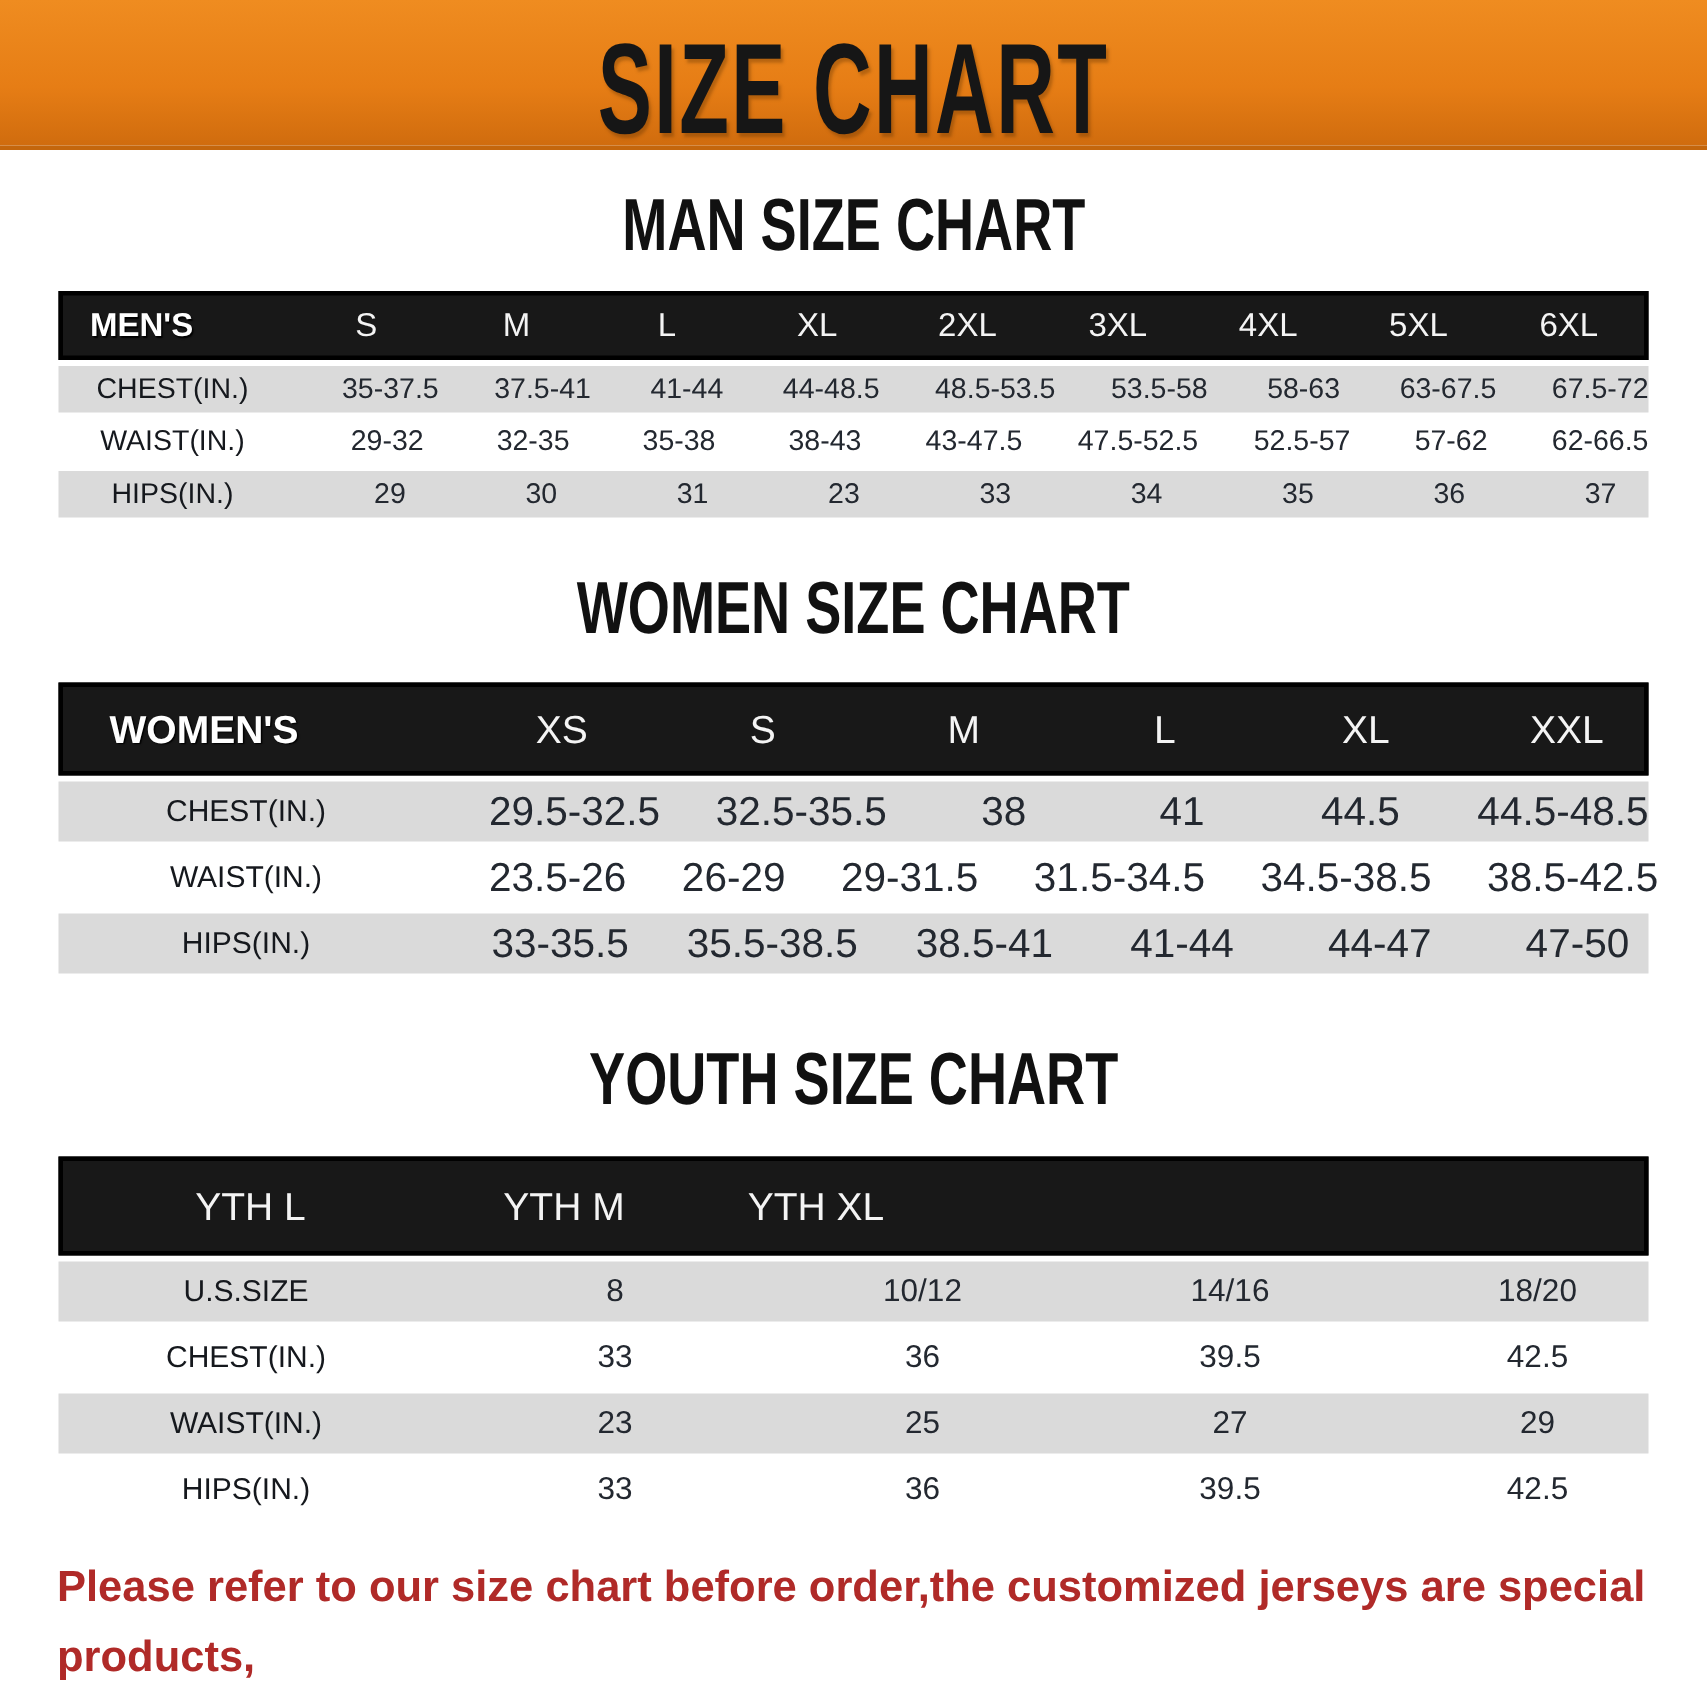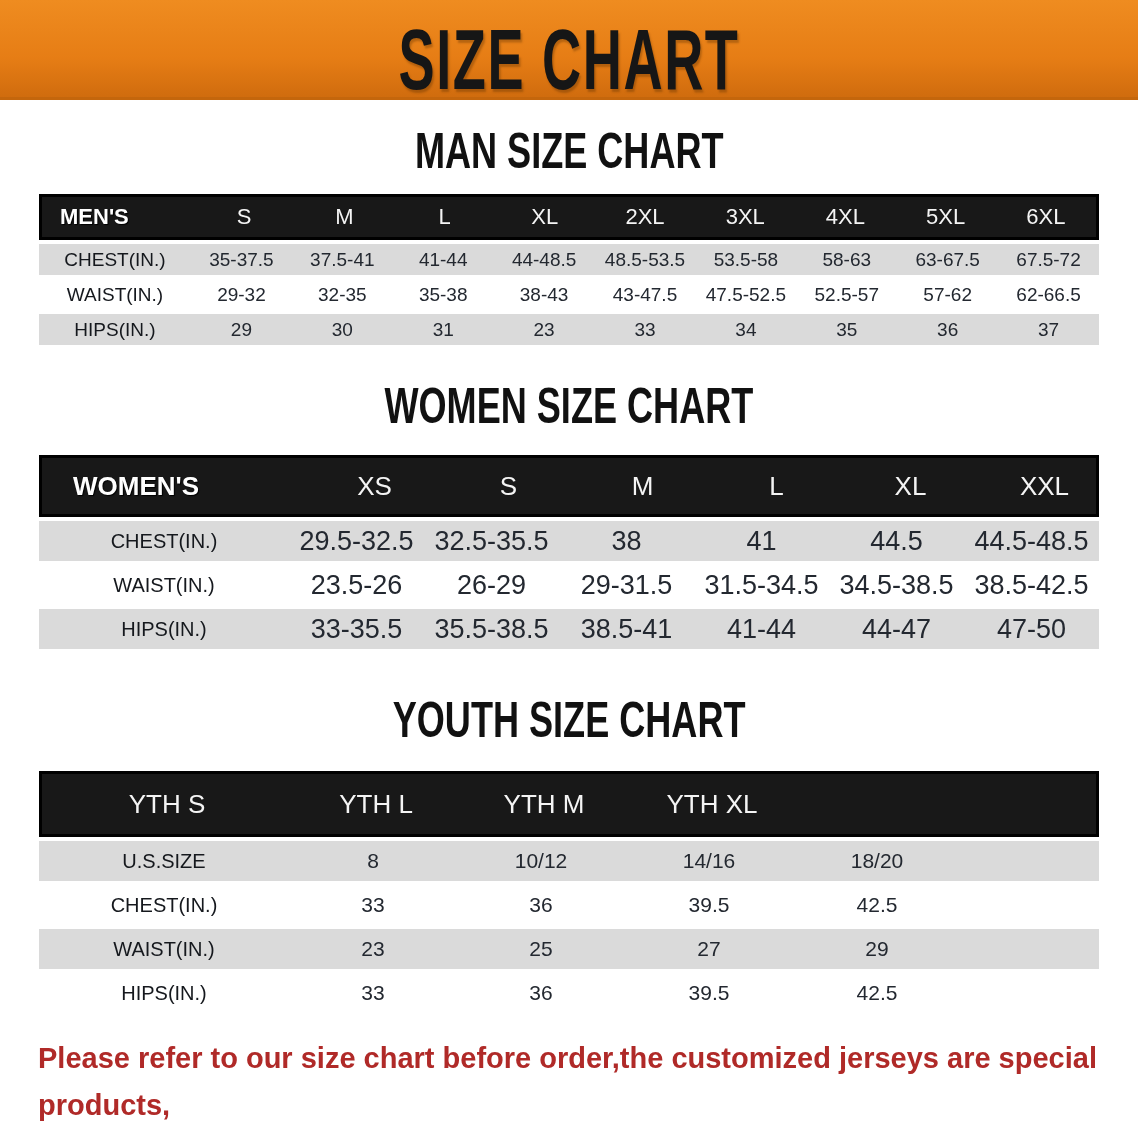--- a/index.html
+++ b/index.html
@@ -22,21 +22,21 @@
   .h-women { margin-top:36px; height:52px; }
   .h-youth { margin-top:46px; height:52px; }
 
   
   .tbl { width:1060px; margin:16px auto; }
   .men-tbl   { margin-top:16px; }
   .women-tbl { margin-top:22px; }
   .youth-tbl { margin-top:24px; }
 
   .thead { background:#181818; border:3px solid #000; align-items:center; }
-  .trow  { align-items:center; }
+  .trow  { align-items:center;gap:37px; }
   .gray  { background:#dadada; }
   .white { background:#ffffff; }
 
   .th, .td { text-align:center; white-space:nowrap; }
   .th { color:#f4f4f4; }
   .corner { font-weight:bold; color:#ffffff; text-align:left; padding-left:18px;
             text-shadow:1px 1px 1px #000; }
 
   
   .men-cols { display:grid; grid-template-columns:152px repeat(9,1fr); }
@@ -173,21 +173,20 @@
     <div class="td">47-50</div>
   </div>
 </div>
 
 <div class="section-heading h-youth">
   <span>YOUTH SIZE CHART</span>
 </div>
 
 <div class="tbl youth-tbl">
   <div class="thead youth-cols">
-    <div class="th">YTH S</div>
     <div class="th">YTH L</div>
     <div class="th">YTH M</div>
     <div class="th">YTH XL</div>
   </div>
   <div class="trow gray youth-cols">
     <div class="td rowlab">U.S.SIZE</div>
     <div class="td">8</div>
     <div class="td">10/12</div>
     <div class="td">14/16</div>
     <div class="td">18/20</div>

